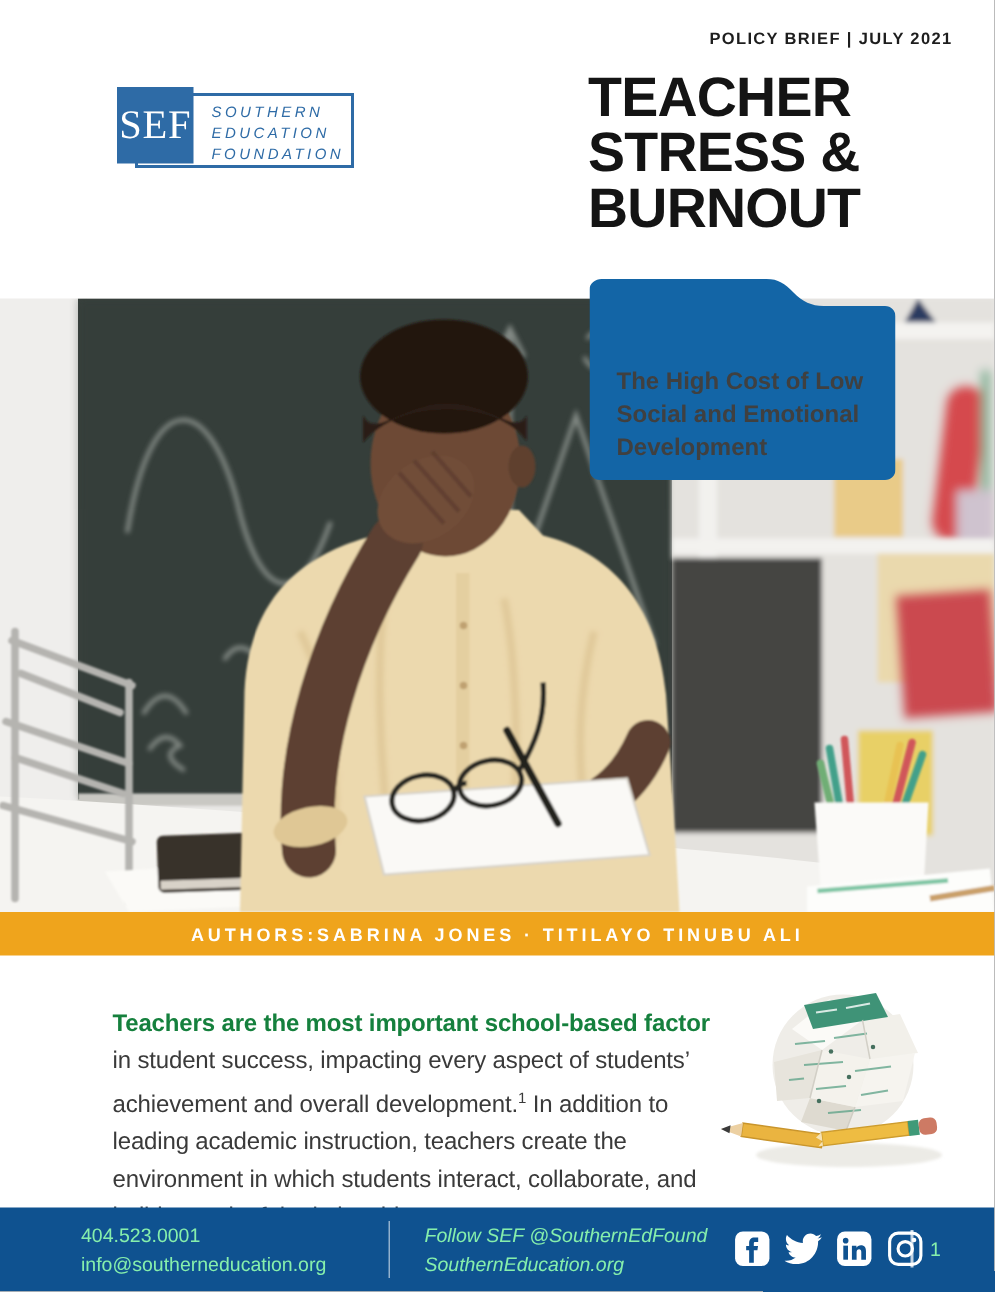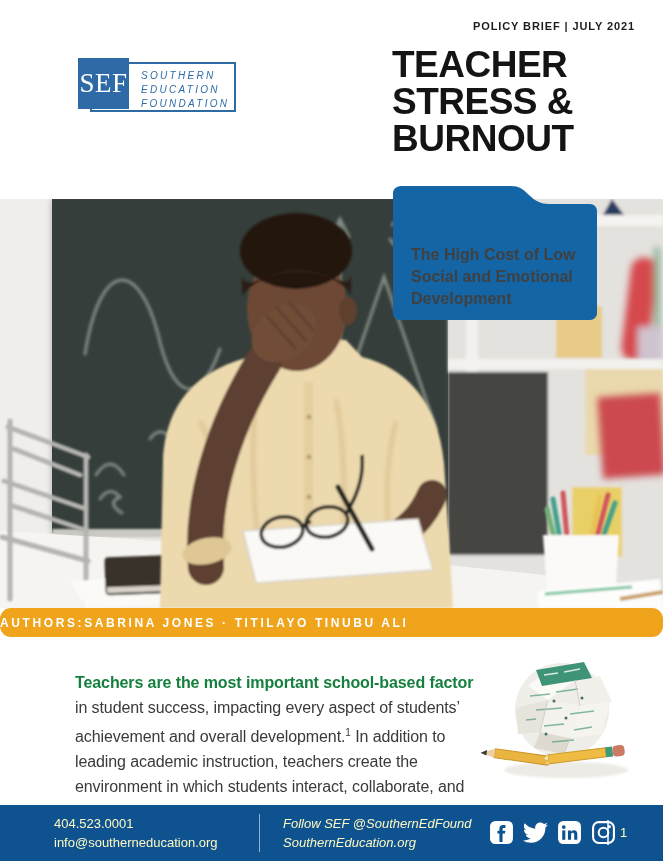--- a/index.html
+++ b/index.html
@@ -24,33 +24,33 @@
   .title{left:392px;top:46px;font-size:37px;line-height:37px;font-weight:800;letter-spacing:-.5px;color:#141414;}
 
   
   .hero{left:0;top:199px;width:663px;height:409px;}
 
   
   .callout{left:393px;top:186px;width:204px;height:134px;}
   .callout-text{left:18px;top:58px;width:172px;color:#404040;font-size:16px;font-weight:700;line-height:22px;}
 
   
-  .authors{left:0;top:608px;width:663px;height:29px;background:#EFA41C;display:flex;align-items:center;justify-content:flex-start;border-radius:11px;}
+  .authors{left:0;top:608px;width:663px;height:29px;background:#EFA41C;display:flex;align-items:center;justify-content:center;}
   .authors span{color:#fff;font-size:12px;font-weight:700;letter-spacing:2.6px;}
 
   
   .lead{left:75px;top:654px;width:410px;font-size:16px;line-height:25px;color:#3a3a3a;letter-spacing:-.1px;}
   .lead b{color:#15803d;}
   .lead sup{font-size:10px;}
 
   
   .spot{left:478px;top:648px;width:180px;height:145px;}
 
   
-  .footer{left:0;top:805px;width:663px;height:56px;background:#0F5290;color:#fef9c3;font-size:13px;}
+  .footer{left:0;top:805px;width:663px;height:56px;background:#0F5290;color:#86efac;font-size:13px;}
   .contact{left:54px;top:10px;line-height:18.5px;}
   .f-divider{left:259px;top:9px;width:1px;height:38px;background:rgba(255,255,255,.55);}
   .follow{left:283px;top:10px;line-height:18.5px;font-style:italic;}
   .follow .site{font-weight:400;}
   .social{left:489px;top:15px;display:flex;gap:9px;align-items:center;}
   .social svg{display:block;}
   .pg-divider{left:607px;top:15px;width:1.5px;height:25px;background:rgba(255,255,255,.75);}
   .pg-num{left:620px;top:20px;font-size:13px;}
 </style>
 </head>

